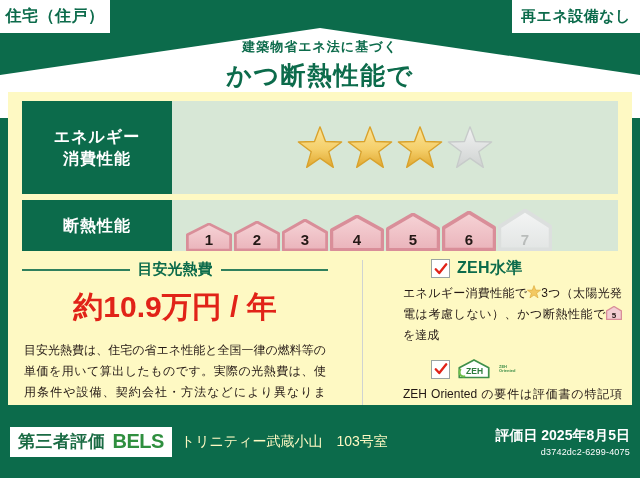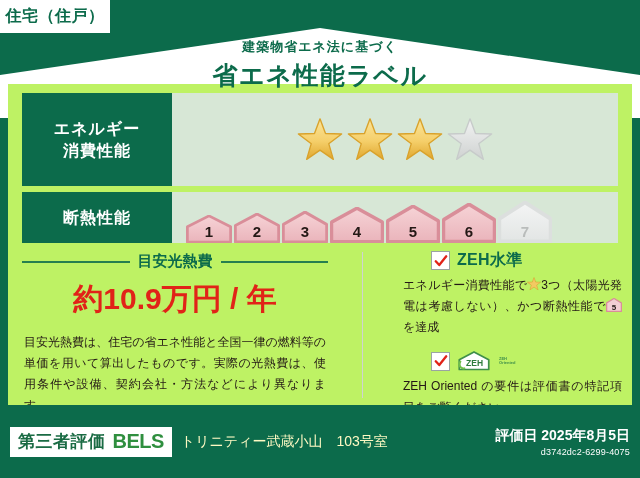--- a/index.html
+++ b/index.html
@@ -32,22 +32,22 @@
   }
   .roof-text{
     position:absolute;left:0;right:0;top:38px;text-align:center;color:#0c6b4b;
     z-index:3;
   }
   .roof-sub{font-size:13px;font-weight:bold;letter-spacing:1px;margin-bottom:3px;}
   .roof-main{font-size:25px;font-weight:bold;letter-spacing:1.5px;}
 
   
   .panel{
-    position:absolute;left:8px;top:84px;width:624px;height:327px;
-    background:#bef264;
+    position:absolute;left:8px;top:92px;width:624px;height:327px;
+    background:#fef9c3;
   }
 
   
   .perf-row{position:absolute;left:14px;display:flex;align-items:stretch;}
   .perf-row.energy{top:9px;width:596px;height:93px;}
   .perf-row.insul{top:108px;width:596px;height:51px;}
 
   .perf-key{
     background:#0c6b4b;color:#fff;font-weight:bold;
     display:flex;flex-direction:column;align-items:center;justify-content:center;
@@ -136,24 +136,25 @@
 </head>
 <body>
 
 <div class="label-root">
 
   <div class="roof">
     <div class="roof-white"></div>
   </div>
   <div class="roof-text">
     <div class="roof-sub">建築物省エネ法に基づく</div>
-    <div class="roof-main">省エネ性能ラベル</div>
+    <div class="roof-main">かつ断熱性能で</div>
   </div>
 
   <div class="corner-tag left">住宅（住戸）</div>
+  <div class="corner-tag right">再エネ設備なし</div>
 
   <div class="panel">
 
     <div class="perf-row energy">
       <div class="perf-key">
         <span>エネルギー</span>
         <span>消費性能</span>
       </div>
       <div class="perf-val">
         <span class="star">

